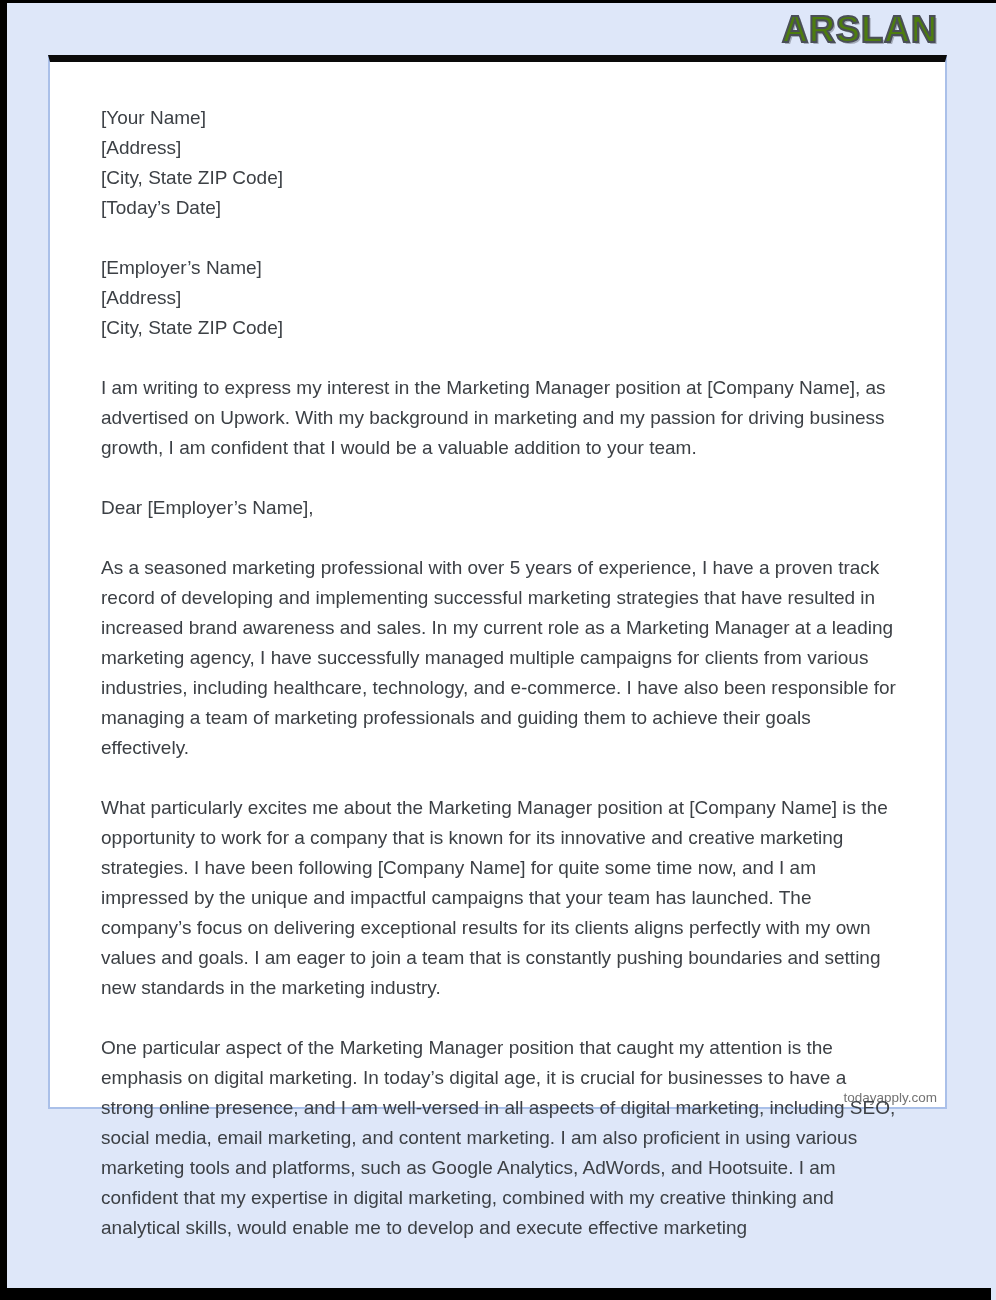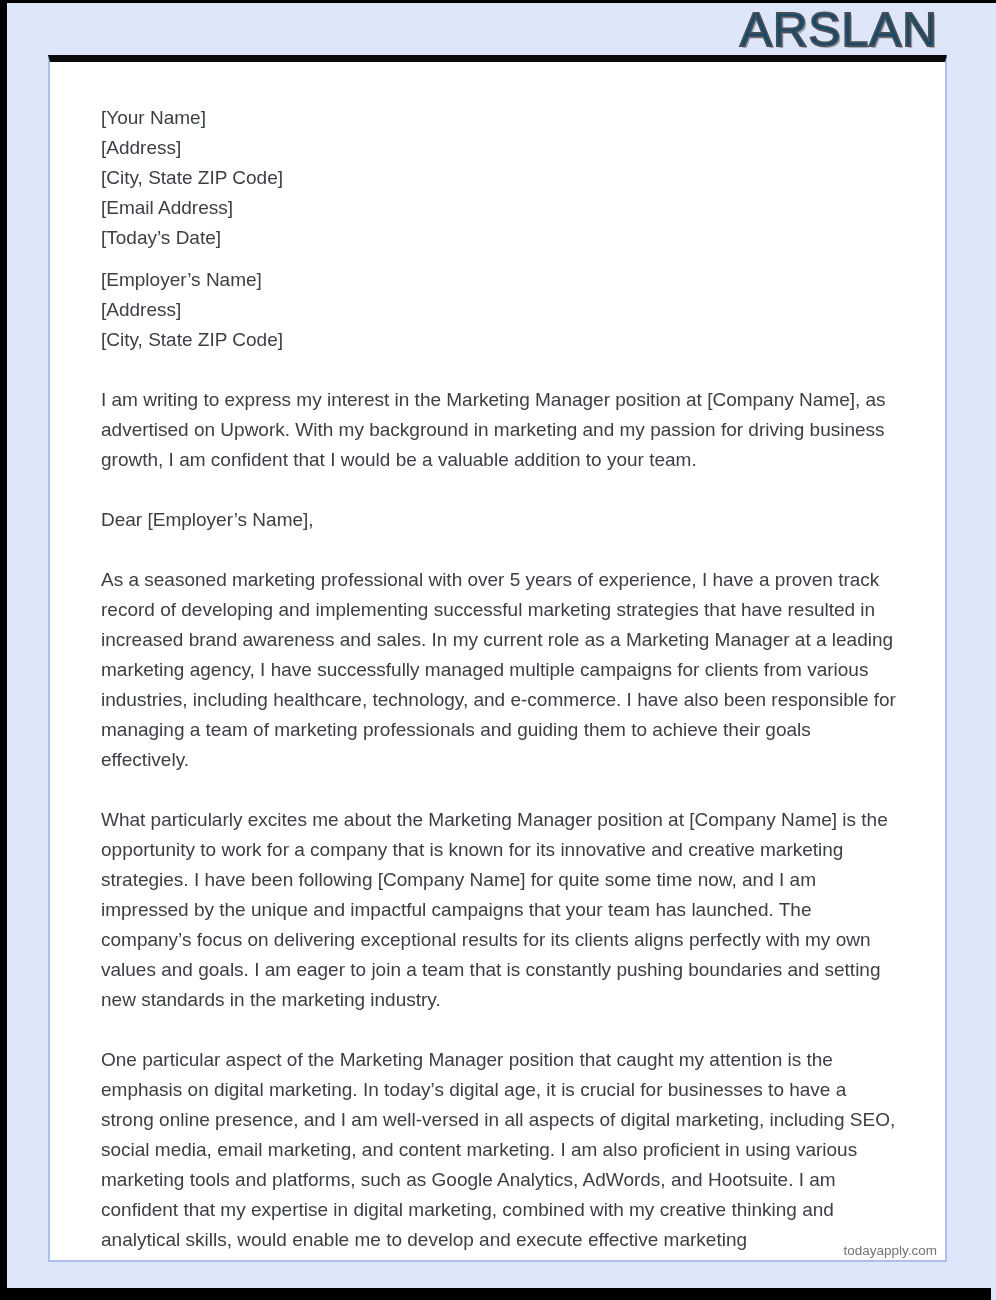--- a/index.html
+++ b/index.html
@@ -32,35 +32,35 @@
     position: absolute;
     left: 0; bottom: 0;
     width: 991px; height: 12px;
     background: #000;
     z-index: 6;
   }
   .brand-logo {
     position: absolute;
     top: 8px;
     right: 58px;
-    font-size: 48px;
-    font-weight: 400;
+    font-size: 36px;
+    font-weight: 700;
     letter-spacing: 1px;
-    color: #0c4a6e;
+    color: #4d7c0f;
     -webkit-text-stroke: 2px #4a4f57;
     text-shadow: 2px 2px 0 rgba(90, 96, 106, 0.45);
     z-index: 2;
     line-height: 44px;
   }
   .letter-document {
     position: absolute;
     left: 48px;
     top: 55px;
     width: 899px;
-    height: 1207px;
+    height: 1054px;
     box-sizing: border-box;
     background: #ffffff;
     border-top: 7px solid #0a0a0a;
     border-left: 2px solid #aac0e9;
     border-right: 2px solid #aac0e9;
     border-bottom: 2px solid #aac0e9;
     overflow: visible;
     z-index: 1;
   }
   .letter-content {
@@ -71,21 +71,21 @@
     line-height: 30px;
     color: #3c4045;
   }
   .letter-content p {
     margin: 30px 0 0 0;
   }
   .address-block {
     margin: 0;
   }
   .block-gap {
-    margin-top: 12px;
+    margin-top: 30px;
   }
   .watermark {
     position: absolute;
     right: 8px;
     bottom: 1px;
     z-index: 0;
     font-size: 13.5px;
     color: #737373;
     line-height: 16px;
   }
@@ -98,21 +98,20 @@
 
 <div class="brand-logo">ARSLAN</div>
 
 <div class="letter-document">
   <div class="letter-content">
 
     <div class="address-block">
       <div>[Your Name]</div>
       <div>[Address]</div>
       <div>[City, State ZIP Code]</div>
-      <div>[Email Address]</div>
       <div>[Today’s Date]</div>
     </div>
 
     <div class="address-block block-gap">
       <div>[Employer’s Name]</div>
       <div>[Address]</div>
       <div>[City, State ZIP Code]</div>
     </div>
 
     <p>I am writing to express my interest in the Marketing Manager position at [Company Name], as advertised on Upwork. With my background in marketing and my passion for driving business growth, I am confident that I would be a valuable addition to your team.</p>

